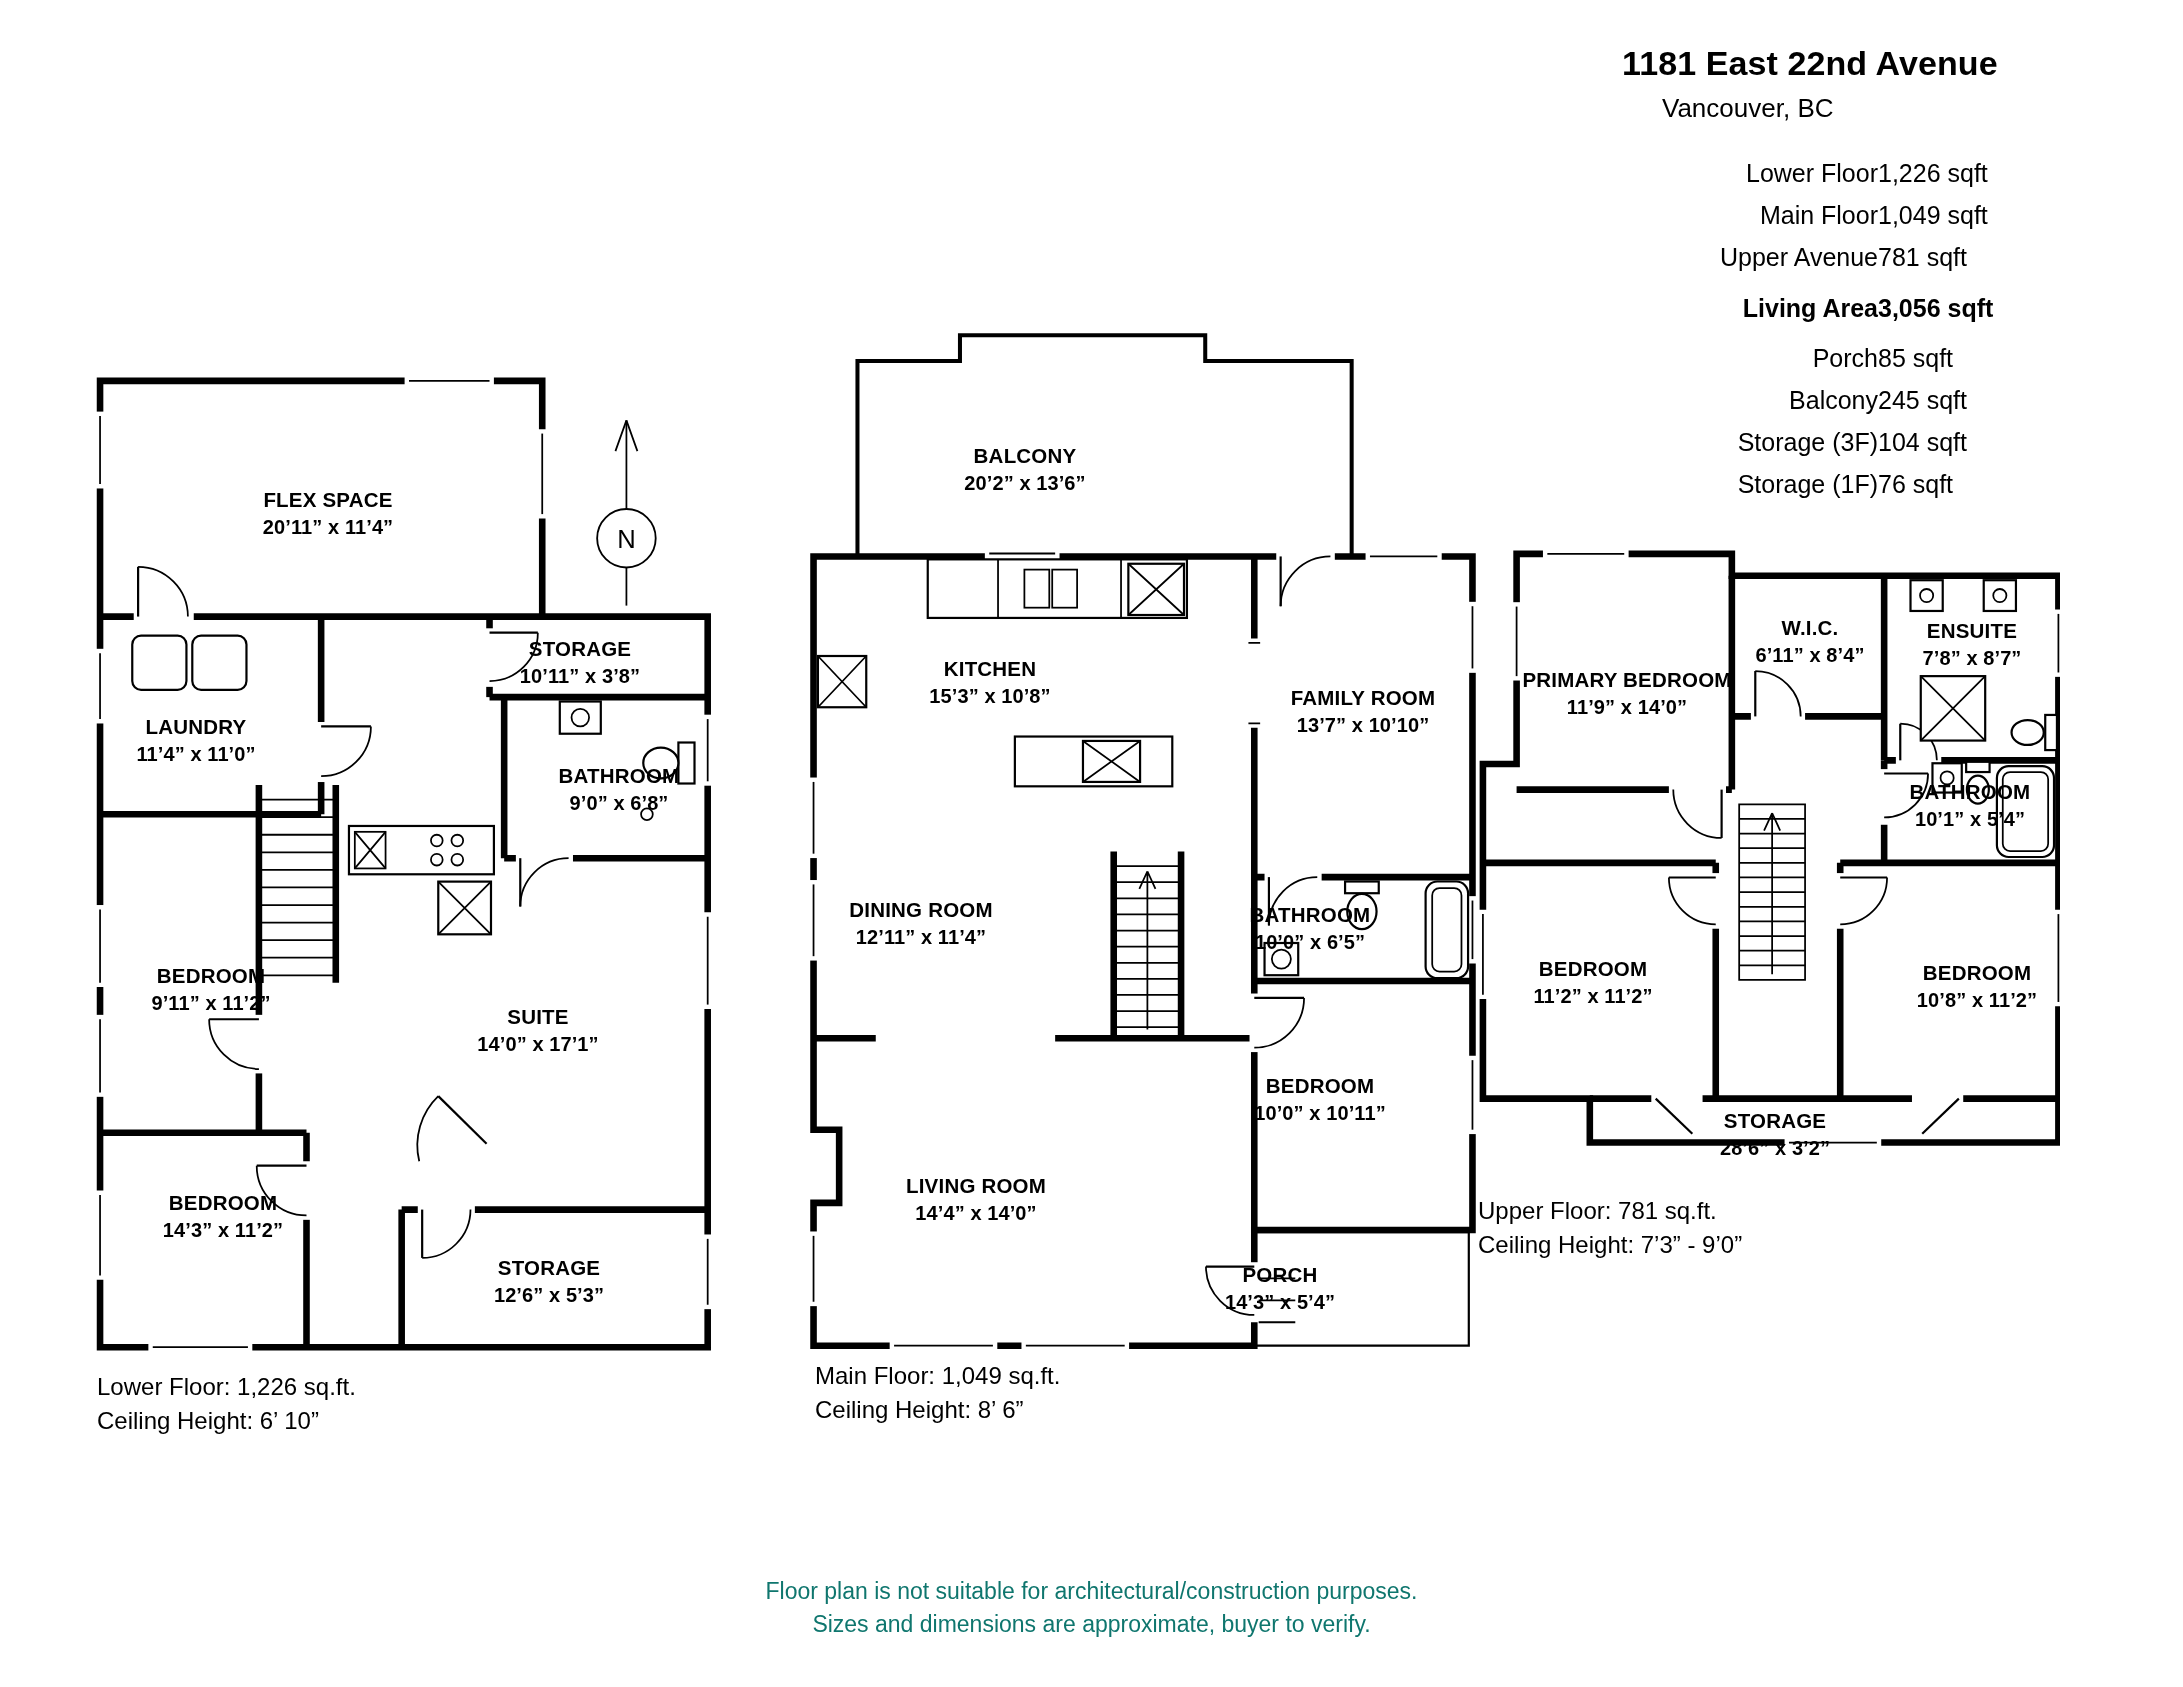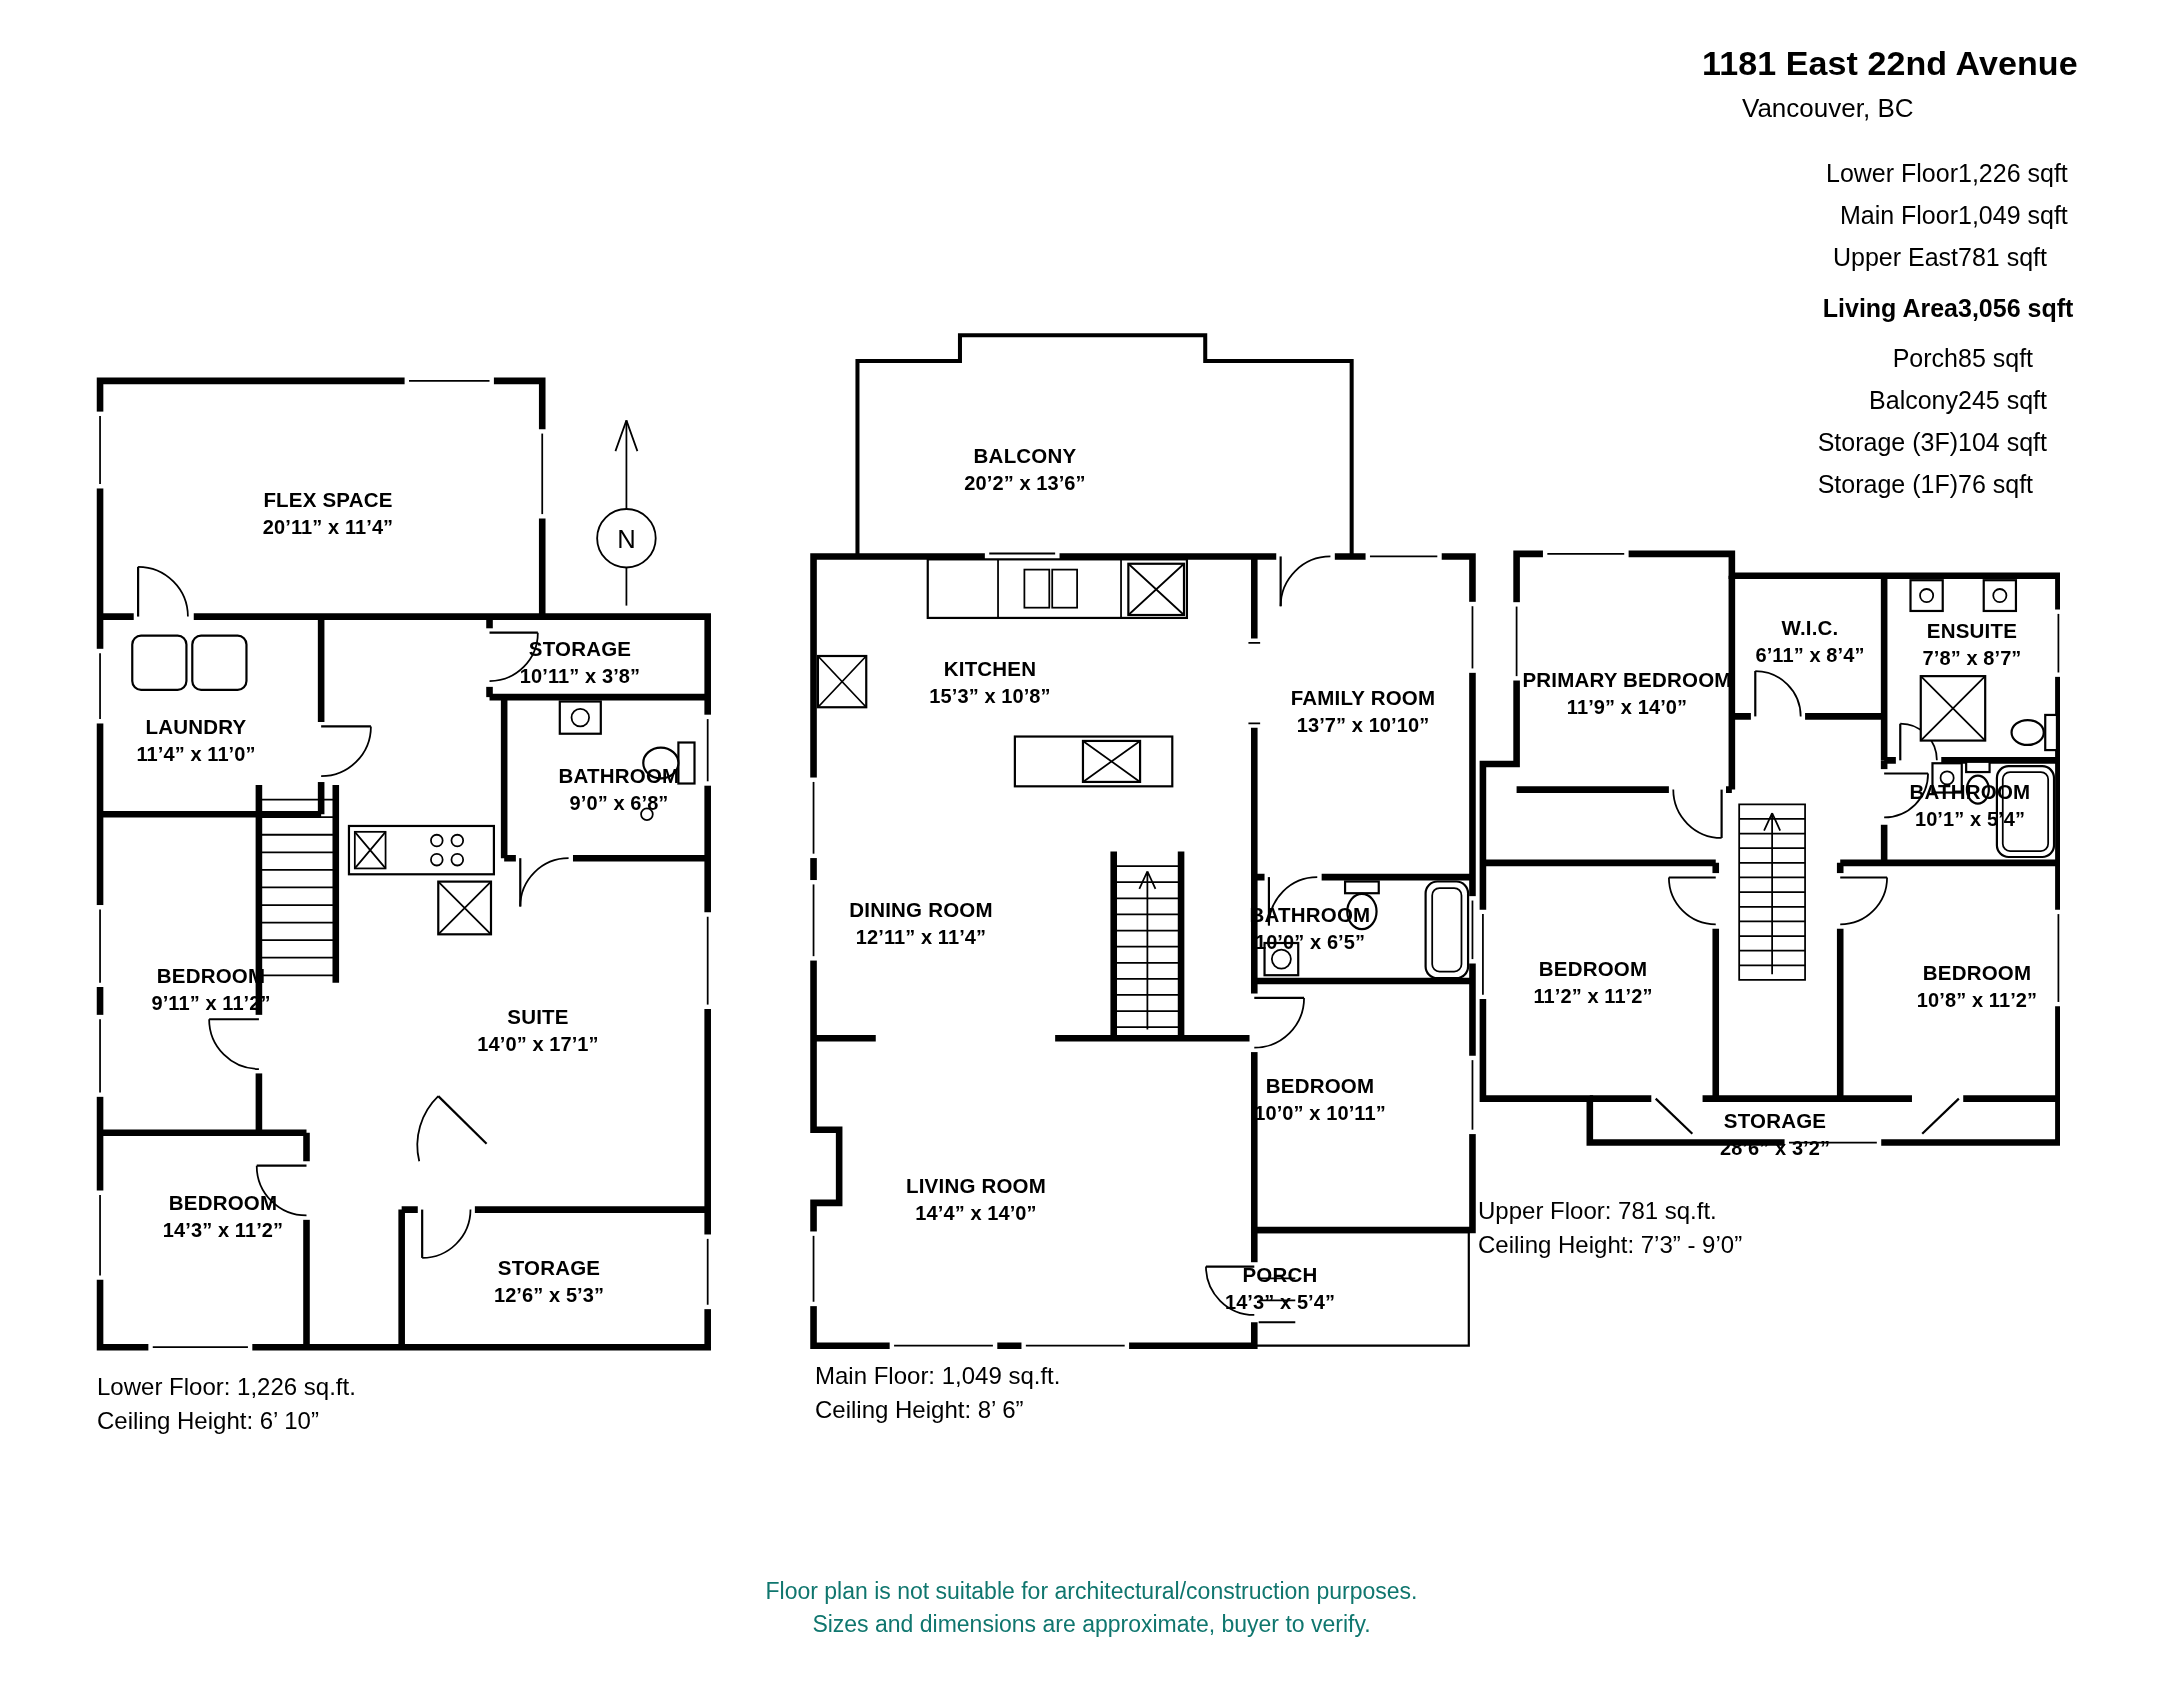--- a/index.html
+++ b/index.html
@@ -3,21 +3,21 @@
 <meta charset="utf-8">
 <style>
   html,body{margin:0;padding:0;background:#fff;}
   body{font-family:"Liberation Sans",sans-serif;color:#000;}
   .page{position:relative;width:2183px;height:1687px;background:#fff;overflow:hidden;}
   .plan{position:absolute;}
   .room{position:absolute;transform:translate(-50%,-50%);text-align:center;white-space:nowrap;line-height:1.38;}
   .rname{font-size:20.5px;font-weight:700;letter-spacing:0.2px;}
   .rdims{font-size:20px;font-weight:700;letter-spacing:0.1px;}
   .caption{position:absolute;font-size:24px;line-height:34px;}
-  .info{position:absolute;left:1702px;top:44px;width:469px;}
+  .info{position:absolute;left:1622px;top:44px;width:469px;}
   .info h1{margin:0;font-size:34px;font-weight:700;letter-spacing:0.1px;}
   .info .sub{font-size:26px;margin-top:10.3px;margin-left:40px;}
   .area-table{margin-top:28px;text-align:right;}
   .arow{display:flex;height:42px;align-items:center;font-size:25px;}
   .alabel{width:256px;}
   .arow.bold{font-weight:700;}
   .arow.gap-top{margin-top:8.8px;}
   .footer{position:absolute;left:0;top:1575px;width:100%;text-align:center;font-size:23px;line-height:33px;color:#0f766e;}
   svg .w9{fill:none;stroke:#000;stroke-width:9;}
   svg .w6{fill:none;stroke:#000;stroke-width:5.5;}
@@ -398,21 +398,21 @@
     <div class="area-table">
       <div class="arow">
         <span class="alabel">Lower Floor</span>
         <span class="avalue">1,226 sqft</span>
       </div>
       <div class="arow">
         <span class="alabel">Main Floor</span>
         <span class="avalue">1,049 sqft</span>
       </div>
       <div class="arow">
-        <span class="alabel">Upper East</span>
+        <span class="alabel">Upper Avenue</span>
         <span class="avalue">781 sqft</span>
       </div>
       <div class="arow bold gap-top">
         <span class="alabel">Living Area</span>
         <span class="avalue">3,056 sqft</span>
       </div>
       <div class="arow gap-top">
         <span class="alabel">Porch</span>
         <span class="avalue">85 sqft</span>
       </div>

